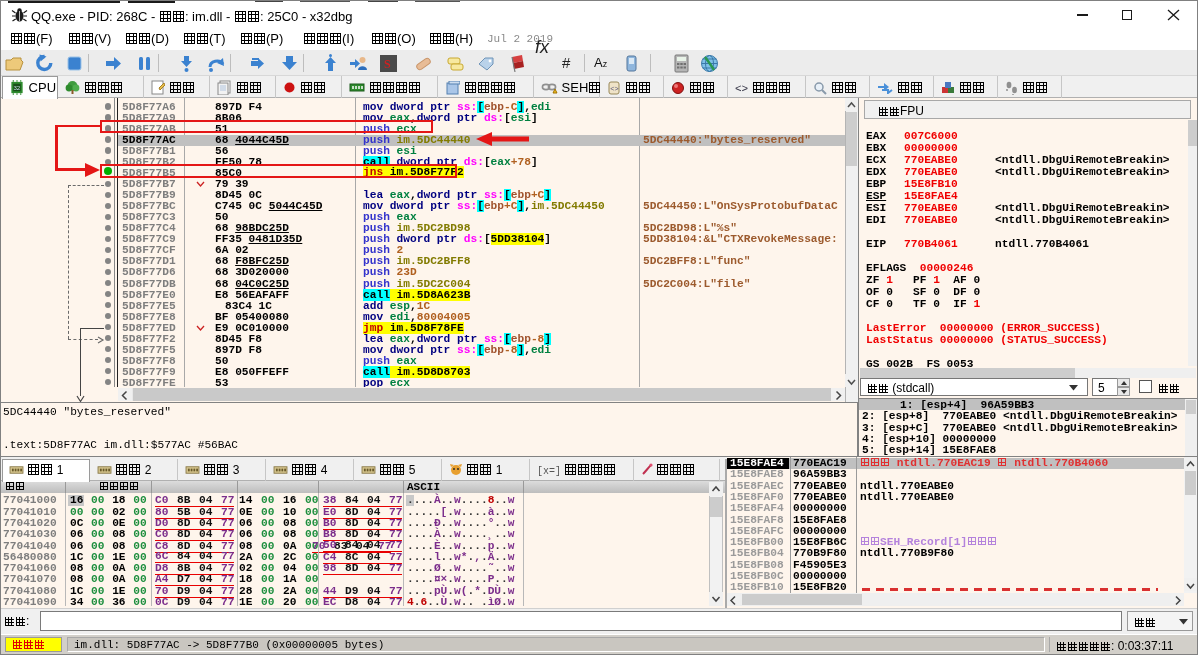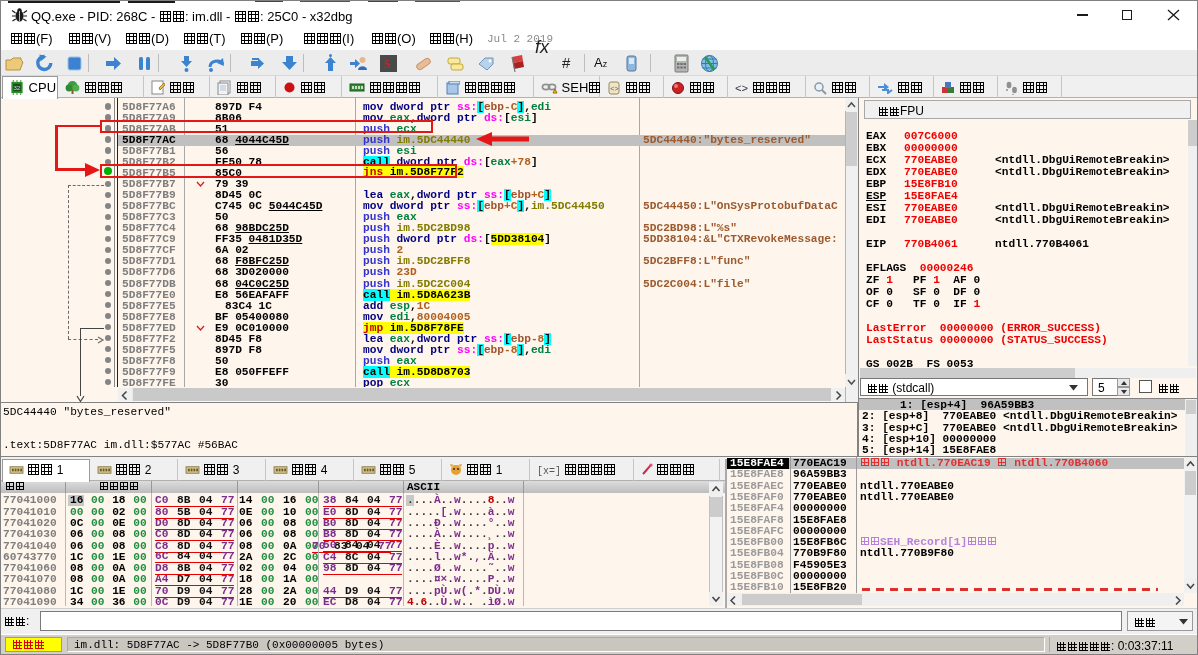--- a/index.html
+++ b/index.html
@@ -316,21 +316,21 @@
 <div class="abs mono" style="left:122px;top:344.7px;color:#7e7e7e">5D8F77F5</div>
 <div class="abs mono" style="left:215px;top:344.7px;color:#000">897D F8</div>
 <div class="abs mono" style="left:363px;top:344.7px;color:#000"><span class="m">mov dword ptr </span><span class="sg">ss:</span><span class="bh">[</span><span class="eb">ebp</span><span class="n">-8</span><span class="bh">]</span>,<span class="r">edi</span></div>
 <div class="abs mono" style="left:122px;top:355.7px;color:#7e7e7e">5D8F77F8</div>
 <div class="abs mono" style="left:215px;top:355.7px;color:#000">50</div>
 <div class="abs mono" style="left:363px;top:355.7px;color:#000"><span class="p">push </span><span class="r">eax</span></div>
 <div class="abs mono" style="left:122px;top:366.7px;color:#7e7e7e">5D8F77F9</div>
 <div class="abs mono" style="left:215px;top:366.7px;color:#000">E8 050FFEFF</div>
 <div class="abs mono" style="left:363px;top:366.7px;color:#000"><span class="cy">call</span><span class="yb"> im.5D8D8703</span></div>
 <div class="abs mono" style="left:122px;top:377.8px;color:#7e7e7e">5D8F77FE</div>
-<div class="abs mono" style="left:215px;top:377.8px;color:#000">30</div>
+<div class="abs mono" style="left:215px;top:377.8px;color:#000">53</div>
 <div class="abs mono" style="left:363px;top:377.8px;color:#000"><span class="m">pop </span><span class="r">ecx</span></div>
 <div class="abs" style="left:104.8px;top:103.3px;width:6.4px;height:6.4px;border-radius:50%;background:#848484"></div>
 <div class="abs" style="left:104.8px;top:114.3px;width:6.4px;height:6.4px;border-radius:50%;background:#848484"></div>
 <div class="abs" style="left:104.8px;top:125.4px;width:6.4px;height:6.4px;border-radius:50%;background:#848484"></div>
 <div class="abs" style="left:104.8px;top:136.4px;width:6.4px;height:6.4px;border-radius:50%;background:#848484"></div>
 <div class="abs" style="left:104.8px;top:147.4px;width:6.4px;height:6.4px;border-radius:50%;background:#848484"></div>
 <div class="abs" style="left:104.8px;top:158.5px;width:6.4px;height:6.4px;border-radius:50%;background:#848484"></div>
 <div class="abs" style="left:104.0px;top:167.0px;width:8px;height:8px;border-radius:50%;background:#00b000"></div>
 <div class="abs" style="left:104.8px;top:180.5px;width:6.4px;height:6.4px;border-radius:50%;background:#848484"></div>
 <div class="abs" style="left:104.8px;top:191.5px;width:6.4px;height:6.4px;border-radius:50%;background:#848484"></div>
@@ -549,21 +549,21 @@
 <div class="abs mono" style="left:155px;top:529.2px;border-bottom:1.4px solid #e80000;word-spacing:1.84px"><span style="color:#7b2d8b">C0</span> <span style="color:#101010">8D</span> <span style="color:#101010">04</span> <span style="color:#7b2d8b">77</span></div>
 <div class="abs mono" style="left:239px;top:529.2px;word-spacing:1.84px"><span style="color:#000">06</span> <span style="color:#1f8f3f">00</span> <span style="color:#000">08</span> <span style="color:#1f8f3f">00</span></div>
 <div class="abs mono" style="left:323px;top:529.2px;border-bottom:1.4px solid #e80000;word-spacing:1.84px"><span style="color:#7b2d8b">B8</span> <span style="color:#101010">8D</span> <span style="color:#101010">04</span> <span style="color:#7b2d8b">77</span></div>
 <div class="abs mono" style="left:407px;top:529.2px"><span style="color:#303030">.</span><span style="color:#303030">.</span><span style="color:#303030">.</span><span style="color:#303030">.</span><span style="color:#7b2d8b">À</span><span style="color:#303030">.</span><span style="color:#303030">.</span><span style="color:#7b2d8b">w</span><span style="color:#303030">.</span><span style="color:#303030">.</span><span style="color:#303030">.</span><span style="color:#303030">.</span><span style="color:#7b2d8b">¸</span><span style="color:#303030">.</span><span style="color:#303030">.</span><span style="color:#7b2d8b">w</span></div>
 <div class="abs mono" style="left:3px;top:540.5px;color:#7e7e7e">77041040</div>
 <div class="abs mono" style="left:70px;top:540.5px;word-spacing:0.9px"><span style="color:#000">06</span> <span style="color:#1f8f3f">00</span> <span style="color:#000">08</span> <span style="color:#1f8f3f">00</span></div>
 <div class="abs mono" style="left:155px;top:540.5px;border-bottom:1.4px solid #e80000;word-spacing:1.84px"><span style="color:#7b2d8b">C8</span> <span style="color:#101010">8D</span> <span style="color:#101010">04</span> <span style="color:#7b2d8b">77</span></div>
 <div class="abs mono" style="left:239px;top:540.5px;word-spacing:1.84px"><span style="color:#000">08</span> <span style="color:#1f8f3f">00</span> <span style="color:#000">0A</span> <span style="color:#1f8f3f">00</span></div>
 <div class="abs mono" style="left:312px;top:540.5px;border-bottom:1.4px solid #e80000;word-spacing:1.84px"><span style="color:#7b2d8b">70</span> <span style="color:#101010">83</span> <span style="color:#101010">04</span> <span style="color:#7b2d8b">77</span></div>
 <div class="abs mono" style="left:407px;top:540.5px"><span style="color:#303030">.</span><span style="color:#303030">.</span><span style="color:#303030">.</span><span style="color:#303030">.</span><span style="color:#7b2d8b">È</span><span style="color:#303030">.</span><span style="color:#303030">.</span><span style="color:#7b2d8b">w</span><span style="color:#303030">.</span><span style="color:#303030">.</span><span style="color:#303030">.</span><span style="color:#303030">.</span><span style="color:#7b2d8b">p</span><span style="color:#303030">.</span><span style="color:#303030">.</span><span style="color:#7b2d8b">w</span></div>
-<div class="abs mono" style="left:3px;top:551.8px;color:#7e7e7e">60743770</div>
+<div class="abs mono" style="left:3px;top:551.8px;color:#7e7e7e">56480080</div>
 <div class="abs mono" style="left:70px;top:551.8px;word-spacing:0.9px"><span style="color:#000">1C</span> <span style="color:#1f8f3f">00</span> <span style="color:#000">1E</span> <span style="color:#1f8f3f">00</span></div>
 <div class="abs mono" style="left:155px;top:551px;border-bottom:1.4px solid #e80000;word-spacing:1.84px"><span style="color:#7b2d8b">6C</span> <span style="color:#101010">84</span> <span style="color:#101010">04</span> <span style="color:#7b2d8b">77</span></div>
 <div class="abs mono" style="left:239px;top:551.8px;word-spacing:1.84px"><span style="color:#000">2A</span> <span style="color:#1f8f3f">00</span> <span style="color:#000">2C</span> <span style="color:#1f8f3f">00</span></div>
 <div class="abs mono" style="left:323px;top:551.8px;border-bottom:1.4px solid #e80000;word-spacing:1.84px"><span style="color:#7b2d8b">C4</span> <span style="color:#101010">8C</span> <span style="color:#101010">04</span> <span style="color:#7b2d8b">77</span></div>
 <div class="abs mono" style="left:407px;top:551.8px"><span style="color:#303030">.</span><span style="color:#303030">.</span><span style="color:#303030">.</span><span style="color:#303030">.</span><span style="color:#7b2d8b">l</span><span style="color:#303030">.</span><span style="color:#303030">.</span><span style="color:#7b2d8b">w</span><span style="color:#7b2d8b">*</span><span style="color:#303030">.</span><span style="color:#7b2d8b">,</span><span style="color:#303030">.</span><span style="color:#7b2d8b">Ä</span><span style="color:#303030">.</span><span style="color:#303030">.</span><span style="color:#7b2d8b">w</span></div>
 <div class="abs mono" style="left:3px;top:563.1px;color:#7e7e7e">77041060</div>
 <div class="abs mono" style="left:70px;top:563.1px;word-spacing:0.9px"><span style="color:#000">08</span> <span style="color:#1f8f3f">00</span> <span style="color:#000">0A</span> <span style="color:#1f8f3f">00</span></div>
 <div class="abs mono" style="left:155px;top:563.1px;border-bottom:1.4px solid #e80000;word-spacing:1.84px"><span style="color:#7b2d8b">D8</span> <span style="color:#101010">8B</span> <span style="color:#101010">04</span> <span style="color:#7b2d8b">77</span></div>
 <div class="abs mono" style="left:239px;top:563.1px;word-spacing:1.84px"><span style="color:#000">02</span> <span style="color:#1f8f3f">00</span> <span style="color:#000">04</span> <span style="color:#1f8f3f">00</span></div>
 <div class="abs mono" style="left:323px;top:563.1px;border-bottom:1.4px solid #e80000;word-spacing:1.84px"><span style="color:#7b2d8b">98</span> <span style="color:#101010">8D</span> <span style="color:#101010">04</span> <span style="color:#7b2d8b">77</span></div>

